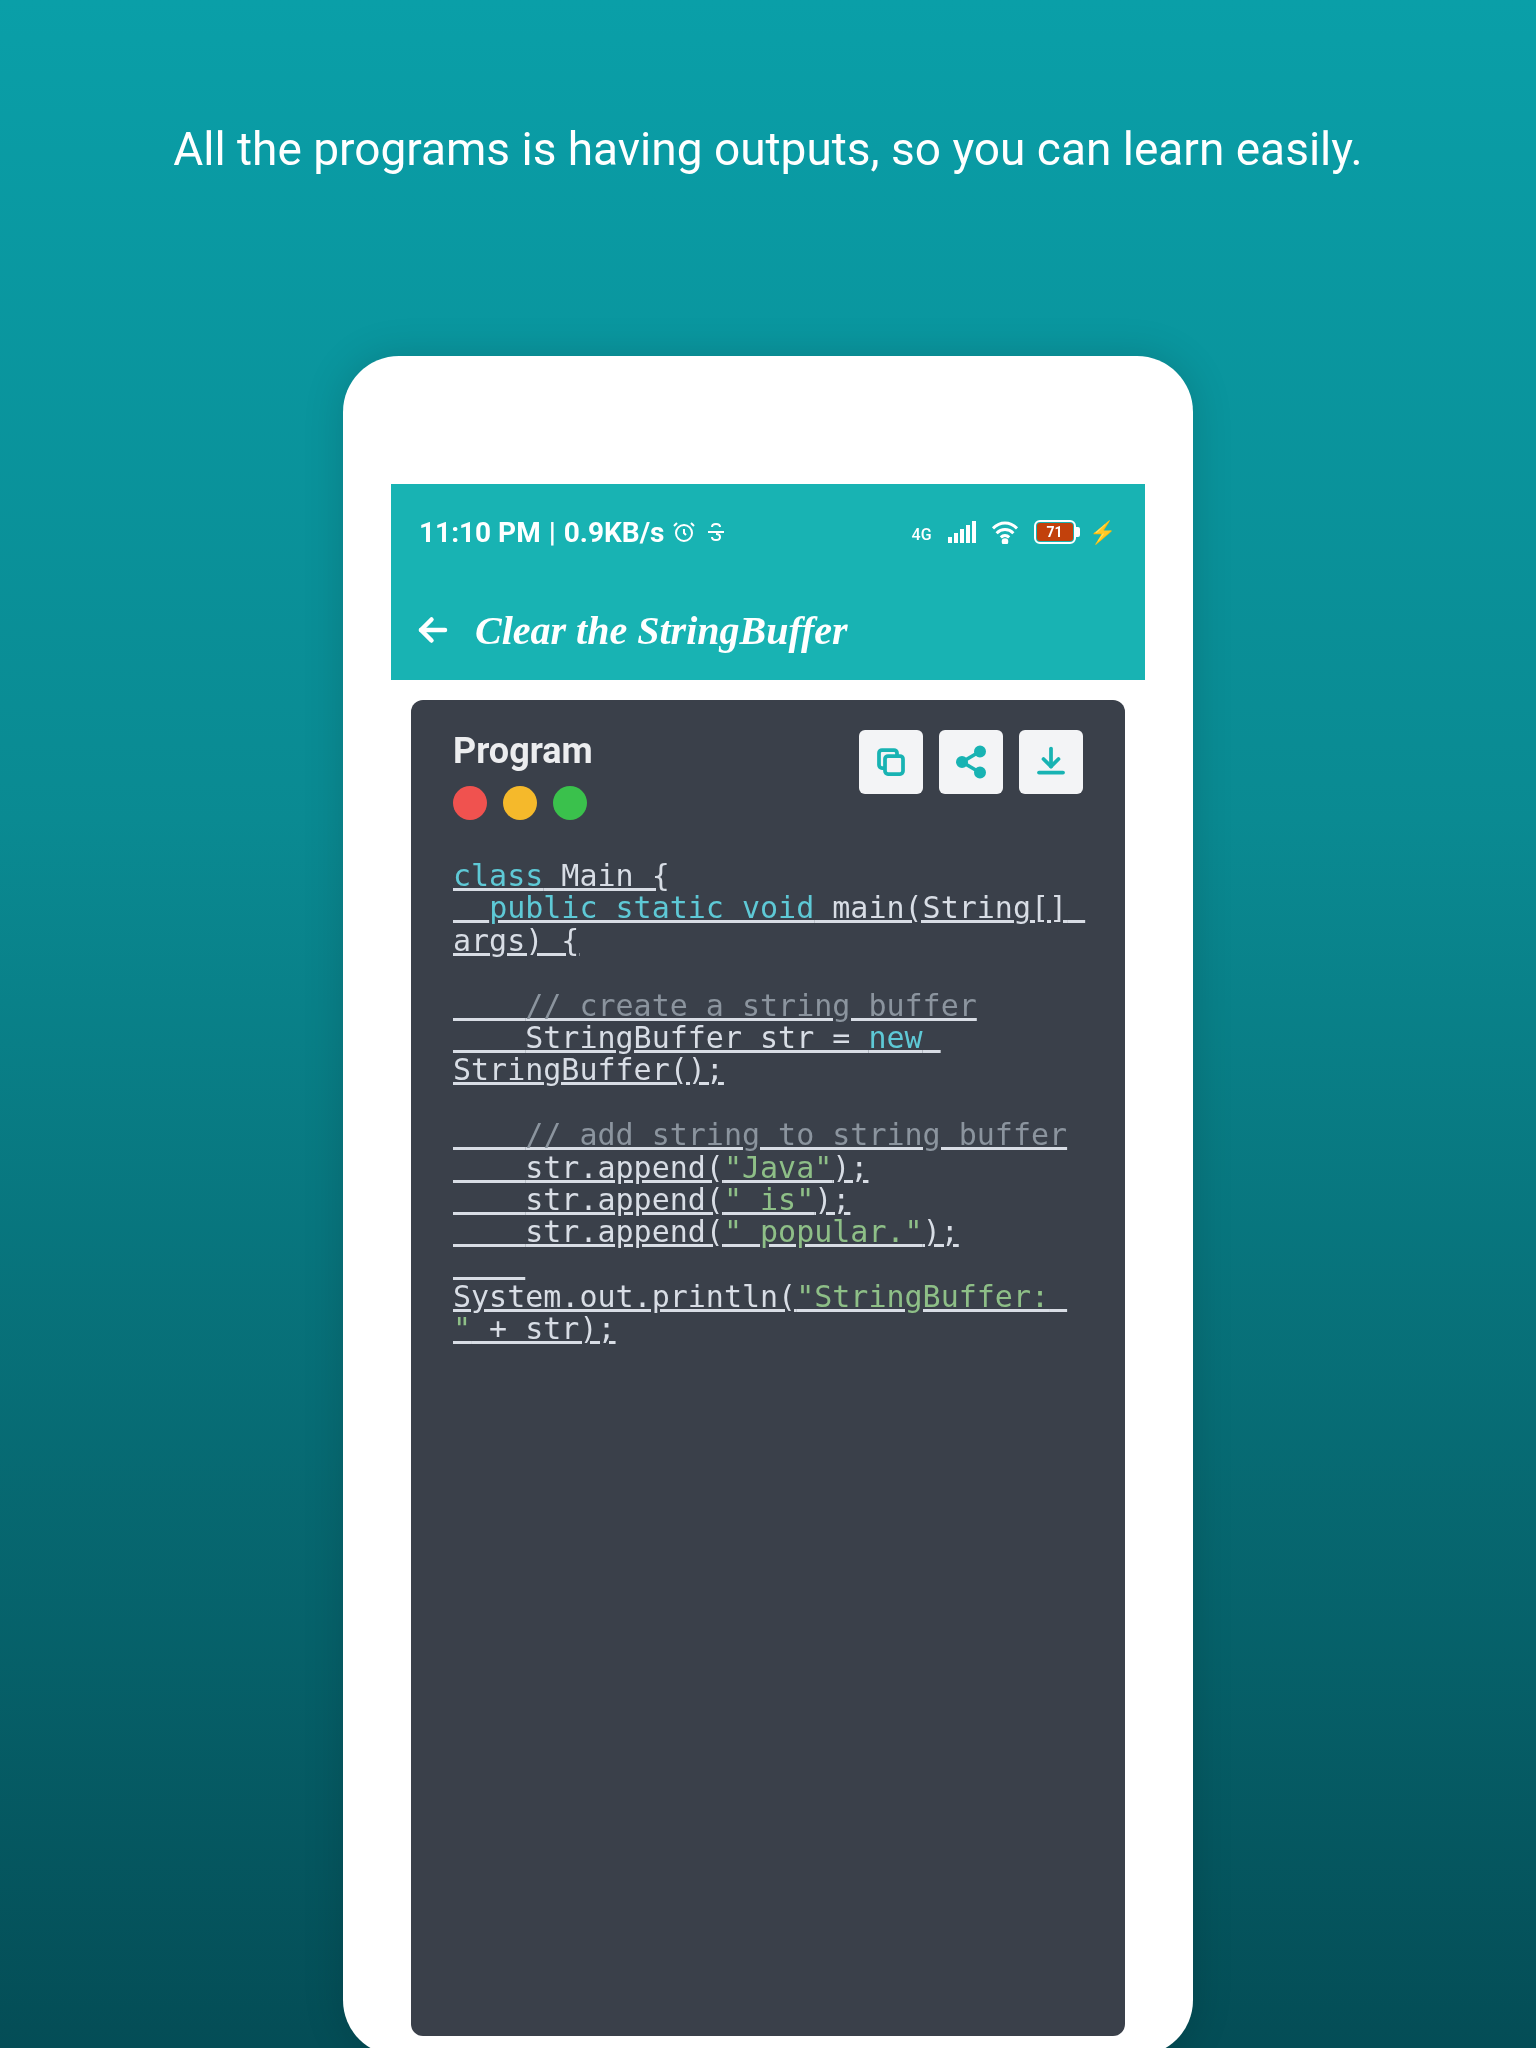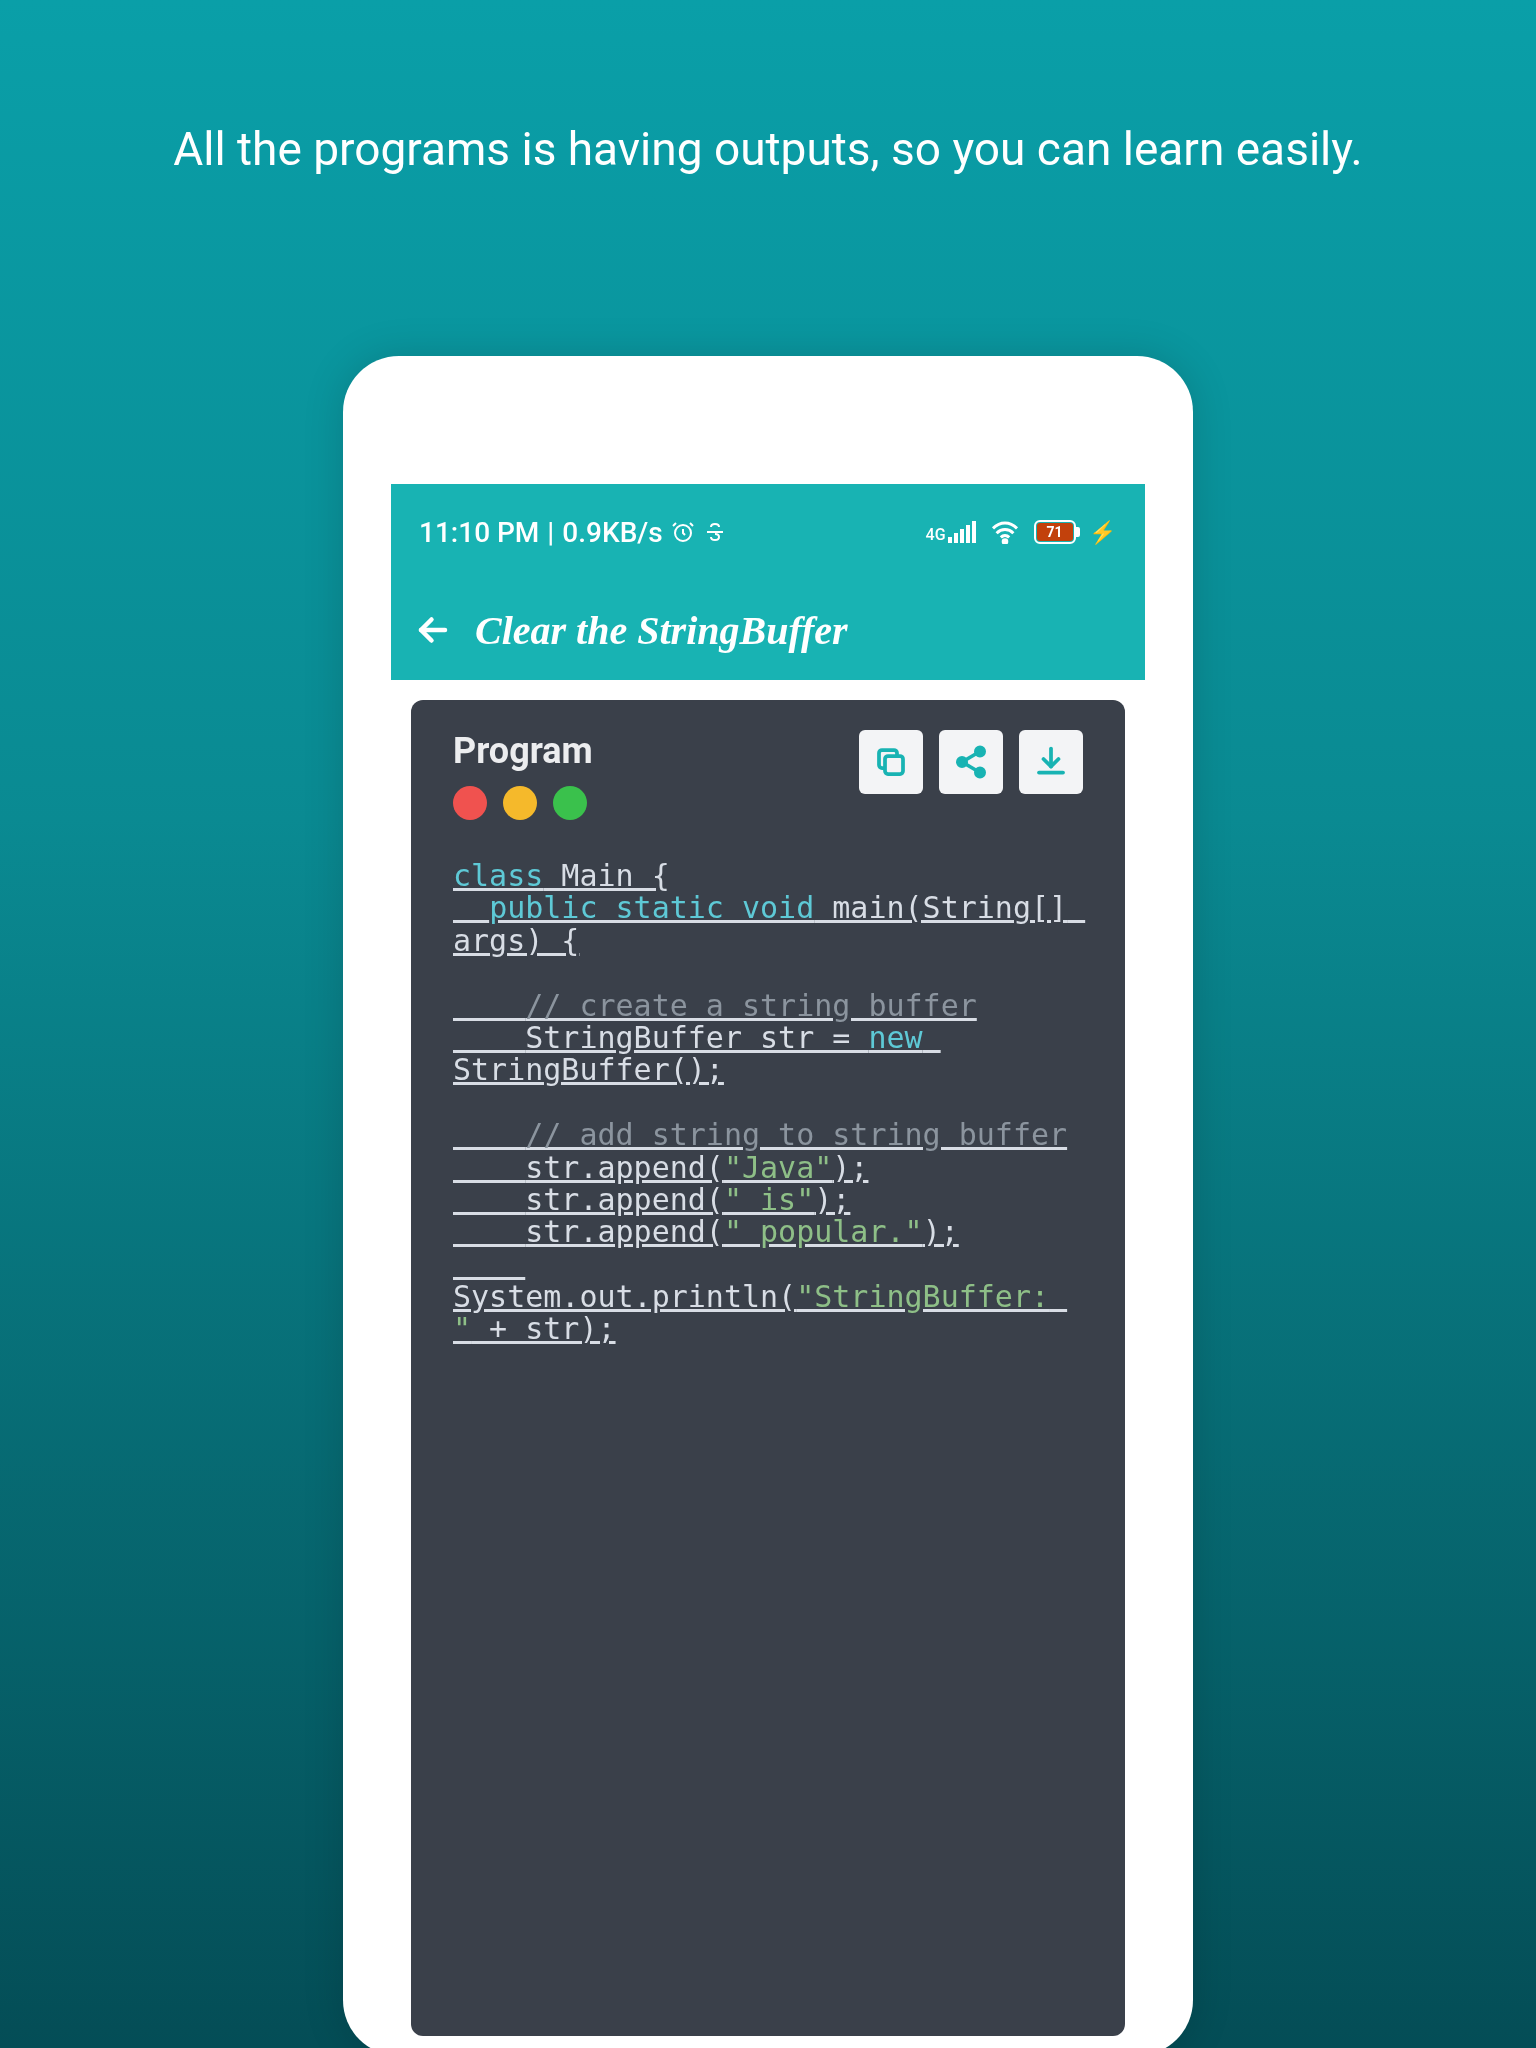--- a/index.html
+++ b/index.html
@@ -50,21 +50,21 @@
     background: #18b3b3;
     color: #fff;
     height: 96px;
     display: flex;
     align-items: center;
     justify-content: space-between;
     padding: 0 28px;
     font-size: 28px;
     font-weight: 500;
   }
-  .status-left { display: flex; align-items: center; gap: 8px; }
+  .status-left { display: flex; align-items: center; gap: 8px; font-weight: bold; }
   .status-right { display: flex; align-items: center; gap: 14px; }
   .status-ic-alarm, .status-ic-strike { width: 24px; height: 24px; }
   .sig4g { font-size: 16px; line-height: 1; text-align: right; }
   .sig-bars { display: inline-flex; align-items: flex-end; gap: 2px; margin-left: 2px; }
   .sig-bars span { width: 4px; background: #fff; display: inline-block; }
   .sig-bars span:nth-child(1){height:6px}
   .sig-bars span:nth-child(2){height:10px}
   .sig-bars span:nth-child(3){height:14px}
   .sig-bars span:nth-child(4){height:18px}
   .sig-bars span:nth-child(5){height:22px}
@@ -141,21 +141,21 @@
             <path d="M12 9v4l2 2"></path>
             <path d="M5 3L2 6M22 6l-3-3"></path>
         </svg>
         <svg class="status-ic-strike" viewBox="0 0 24 24" fill="none" stroke="#fff" stroke-width="2">
           <path d="M8 7c0-2 1.8-3 4-3s4 1 4 3"></path>
             <path d="M8 17c0 2 1.8 3 4 3s4-1 4-3c0-2-2-3-4-3"></path>
             <line x1="4" y1="12" x2="20" y2="12"></line>
         </svg>
       </div>
       <div class="status-right">
-        <span style="display:flex;align-items:flex-end;">
+        <span style="display:flex;align-items:flex-end;gap:14px;">
           <span class="sig4g">4G</span>
           <span class="sig-bars">
               <span></span>
               <span></span>
               <span></span>
               <span></span>
               <span></span>
             </span>
         </span>
         <svg width="30" height="24" viewBox="0 0 24 20" fill="none" stroke="#fff" stroke-width="2.5">

